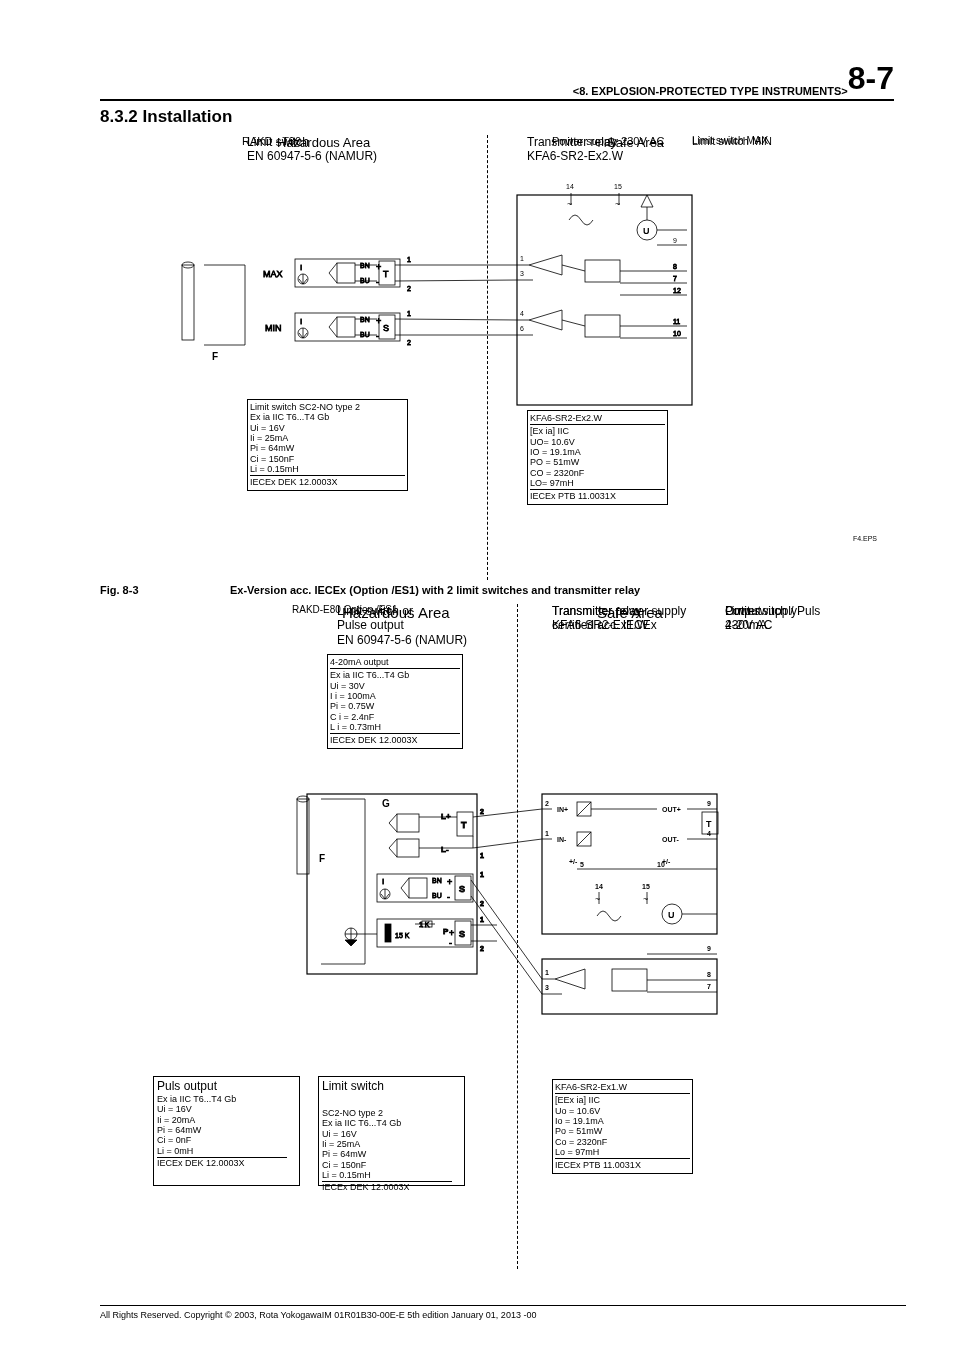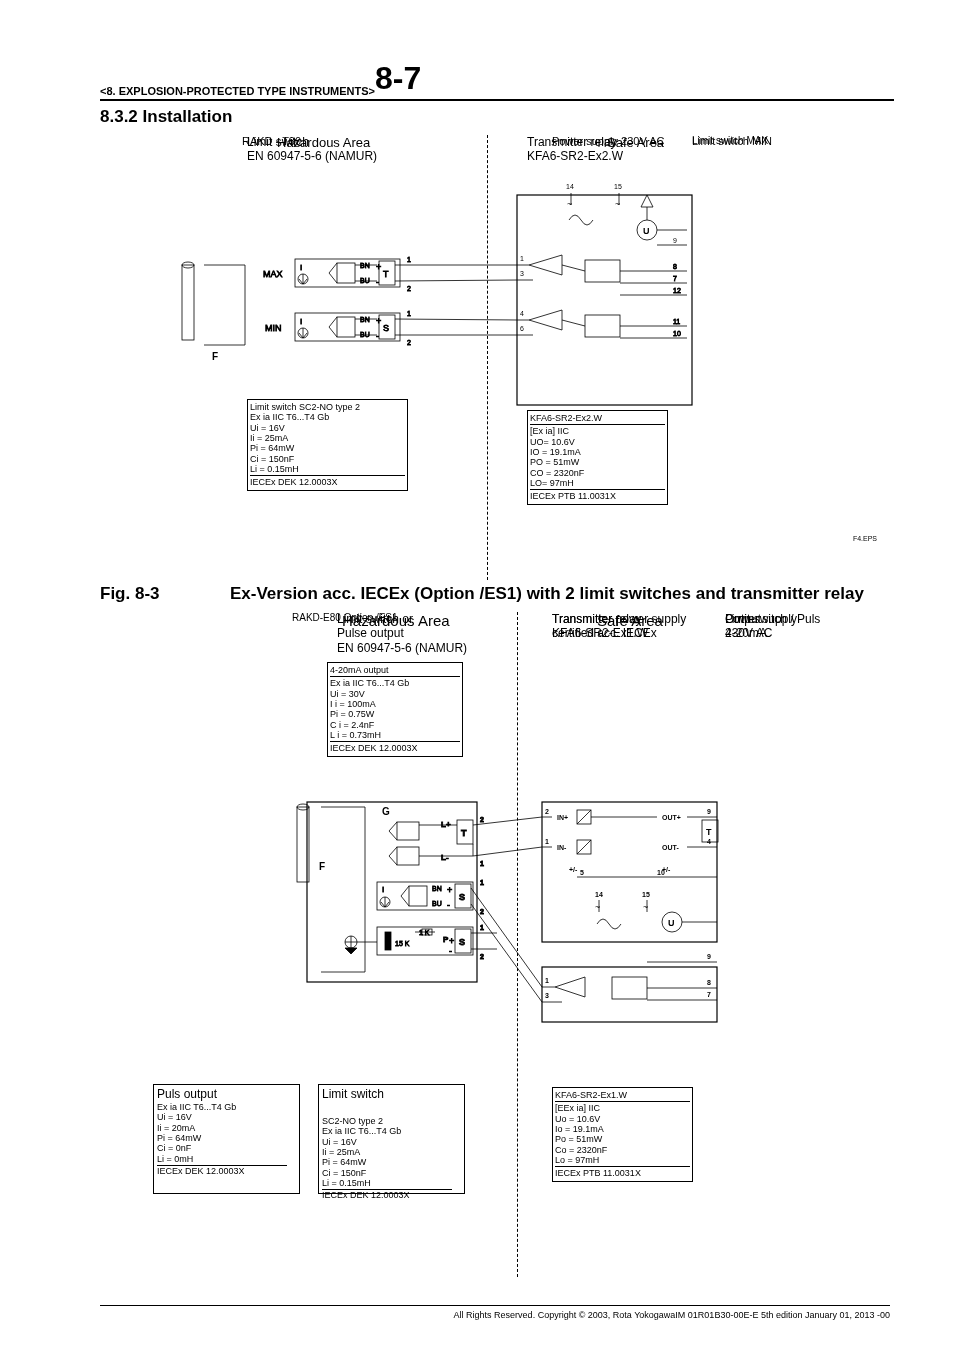--- a/index.html
+++ b/index.html
@@ -1,33 +1,33 @@
 <!DOCTYPE html>
 <html><head>
 <meta charset="utf-8">
 <style>
 body{margin:0;font-family:Arial,Helvetica,sans-serif;background:#fff;color:#000}
 .page{width:954px;height:1350px;position:relative;margin:0 auto;box-sizing:border-box;padding:60px 60px 40px 100px}
-.hdr-line{border-bottom:2px solid #000;display:flex;justify-content:flex-start;align-items:flex-end;padding-bottom:2px}
+.hdr-line{border-bottom:2px solid #000;display:flex;justify-content:flex-end;align-items:flex-end;padding-bottom:2px}
 .hdr-title{font-size:11px;font-weight:bold}
 .hdr-pg{font-size:32px;font-weight:bold}
 .sect{font-size:17px;font-weight:bold;margin:6px 0 8px}
 .fig{position:relative;width:760px;margin:4px auto}
 .fig1{height:445px}
 .fig2{height:680px}
 .divider{position:absolute;border-left:1.5px dashed #000;top:0}
 .zone{position:absolute;font-size:13px}
 .lbl{position:absolute;font-size:12px;line-height:1.2}
 .lbl7{font-size:7px}
 .specbox{position:absolute;border:1px solid #000;font-size:9px;line-height:1.15;padding:2px 2px}
 .specbox div{white-space:nowrap}
 .specbox .sep{border-top:1px solid #000;margin:1px 0}
-.cap{font-size:17px;font-weight:bold;margin:4px 0 8px;display:flex}
+.cap{font-size:11px;font-weight:bold;margin:4px 0 8px;display:flex}
 .cap .fn{width:130px;flex-shrink:0}
-.ftr{position:absolute;bottom:30px;left:100px;right:64px;border-top:1px solid #000;font-size:9px;display:flex;justify-content:flex-end;padding-top:4px}
+.ftr{position:absolute;bottom:30px;left:100px;right:48px;border-top:1px solid #000;font-size:9px;display:flex;justify-content:flex-start;padding-top:4px}
 svg{position:absolute;overflow:visible}
 .med{stroke:#000;stroke-width:1.2;fill:none}
 .thn{stroke:#000;stroke-width:0.8;fill:none}
 text{font-family:Arial;fill:#000}
 .t7{font-size:7px}
 .t8{font-size:8px}
 .t9{font-size:9px}
 .t10{font-size:10px}
 </style>
 </head>

